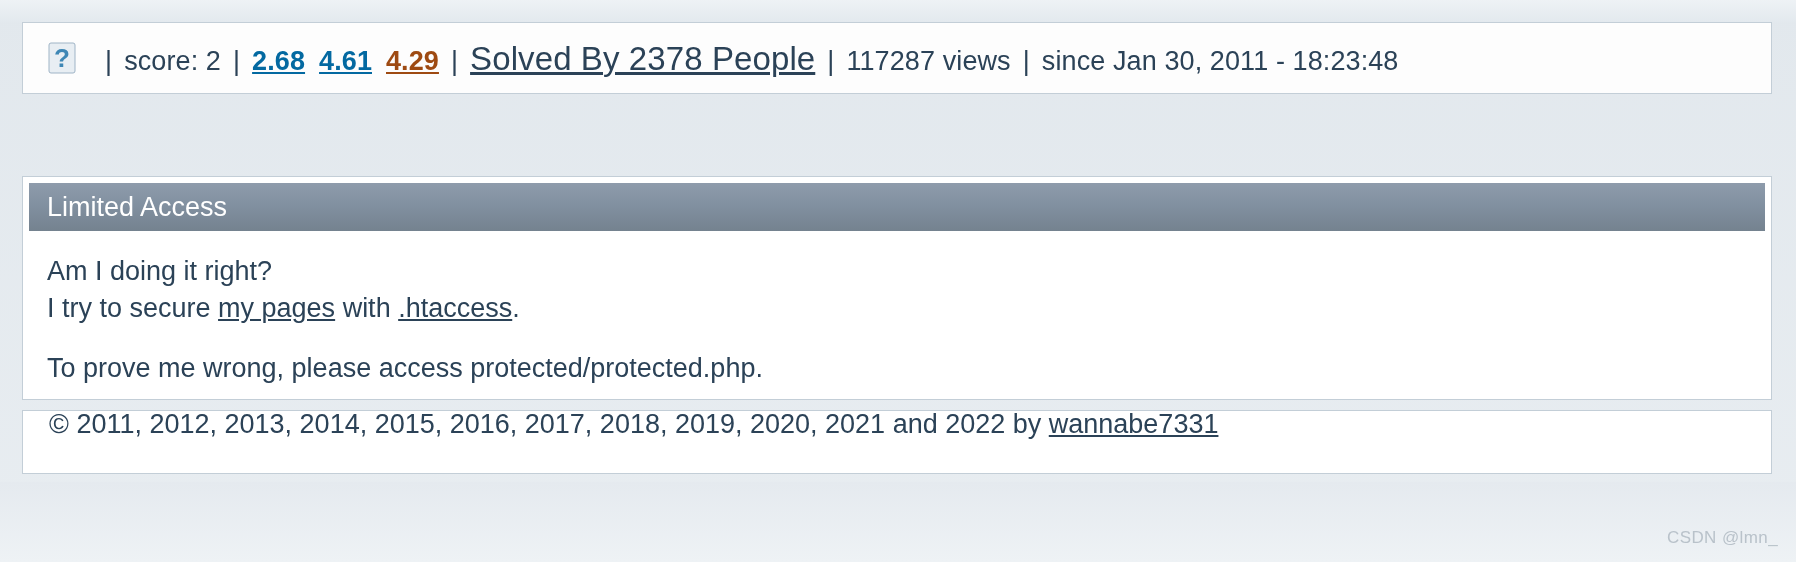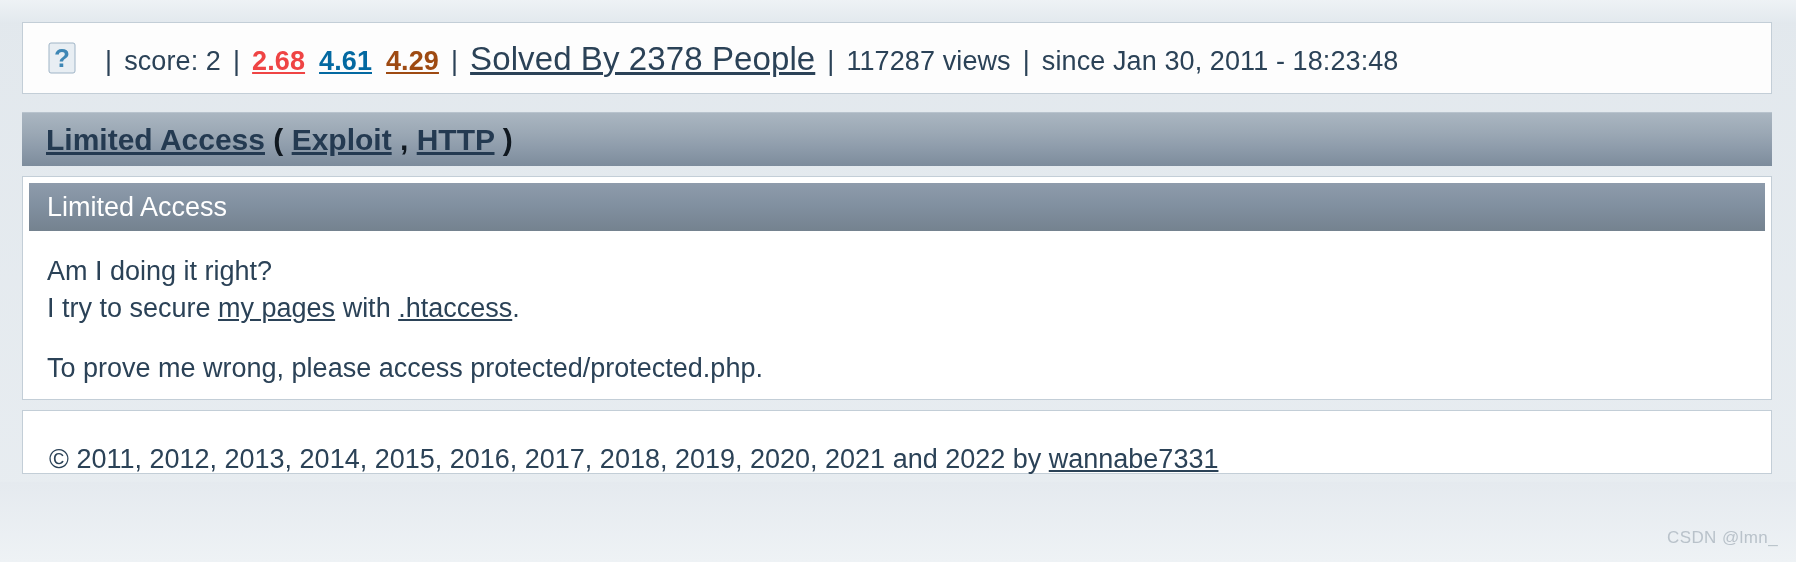--- a/index.html
+++ b/index.html
@@ -76,21 +76,21 @@
     padding: 0 12px;
     font-size: 27px;
   }
 
   .score-a, .score-b, .score-c {
     font-weight: bold;
     text-decoration: underline;
     font-size: 27px;
     cursor: pointer;
   }
-  .score-a { color: #ef4444; }
+  .score-a { color: #0369a1; }
   .score-b { color: #0369a1; }
   .score-c { color: #9e4a12; }
   .score-gap { display: inline-block; width: 14px; }
 
   .solved-link {
     color: #2b4257;
     text-decoration: underline;
     font-size: 33px;
     cursor: pointer;
   }
@@ -171,21 +171,21 @@
   .footer {
     position: absolute;
     left: 22px;
     top: 410px;
     width: 1750px;
     height: 64px;
     background: #ffffff;
     border: 1px solid #c3ced7;
     box-sizing: border-box;
     display: flex;
-    align-items: flex-end;
+    align-items: flex-start;
     padding-left: 26px;
   }
   .footer-text {
     font-size: 27px;
     color: #2b4257;
     line-height: 1;
     white-space: nowrap;
   }
   .footer-text .lnk {
     text-decoration: underline;
@@ -239,30 +239,20 @@
       <span class="score-c">4.29</span>
       <span class="sep">|</span>
       <span class="solved-link">Solved By 2378 People</span>
       <span class="sep">|</span>
       <span>117287 views</span>
       <span class="sep">|</span>
       <span>since Jan 30, 2011 - 18:23:48</span>
     </span>
   </div>
 
-  <div class="title-bar">
-    <span class="title-text">
-      <span class="lnk">Limited Access</span>
-      <span class="paren">(</span>
-      <span class="lnk">Exploit</span>
-      <span class="paren">, </span>
-      <span class="lnk">HTTP</span>
-      <span class="paren">)</span>
-    </span>
-  </div>
 
   <div class="panel">
     <div class="panel-header">
       <span class="panel-header-title">Limited Access</span>
     </div>
     <div class="panel-body">
       <div>Am I doing it right?</div>
       <div>
         <span>I try to secure </span><span class="lnk">my pages</span><span> with </span><span class="lnk">.htaccess</span><span>.</span>
       </div>

